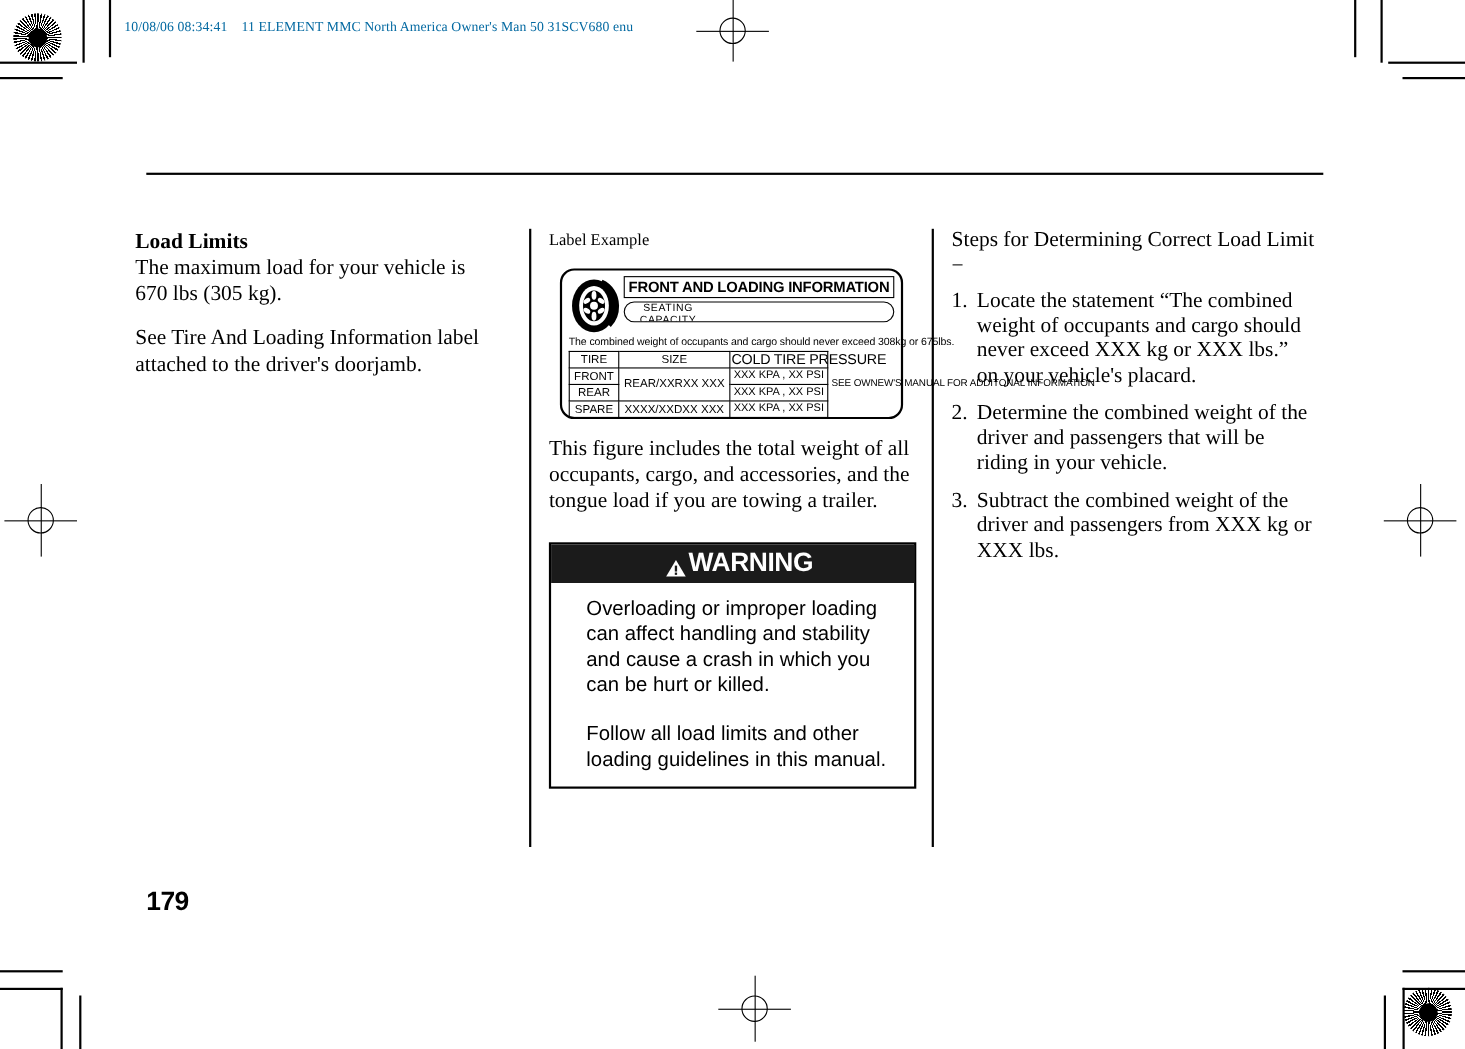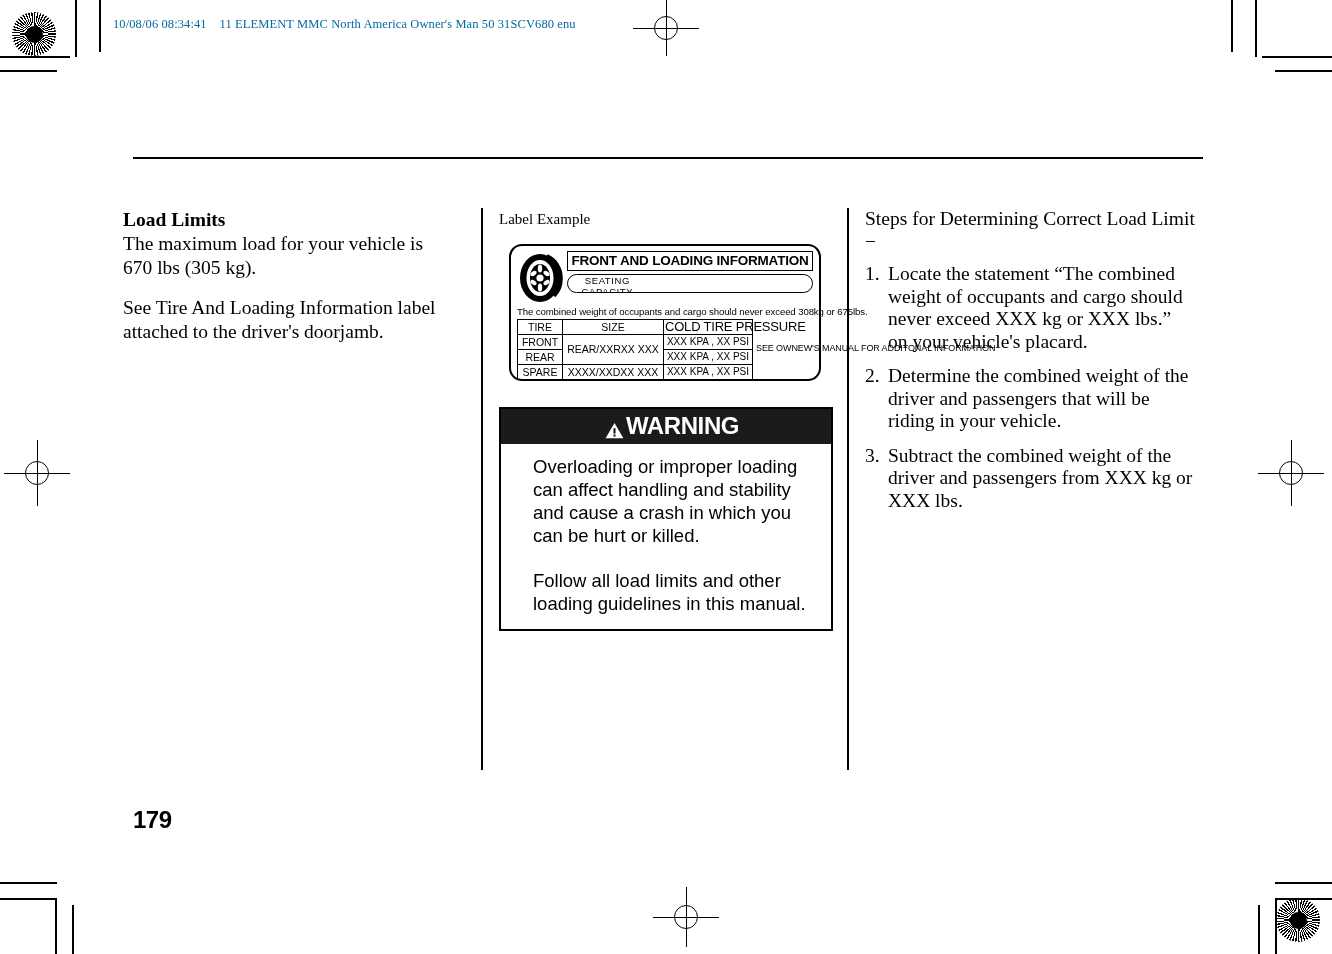--- a/index.html
+++ b/index.html
@@ -441,20 +441,21 @@
         </tr>
         <tr>
           <td class="c-tire">SPARE</td>
           <td class="c-size">XXXX/XXDXX XXX</td>
           <td class="c-press">XXX KPA , XX PSI</td>
         </tr>
       </tbody>
         </table>
     </div>
 
+    <p class="body-text" style="margin-top:16px;">This figure includes the total weight of all occupants, cargo, and accessories, and the tongue load if you are towing a trailer.</p>
 
     <div class="warning-box">
       <div class="warning-bar">
         <span class="warn-tri">
           <svg viewBox="0 0 19 17" width="19" height="17" aria-hidden="true">
             <path d="M9.5 1 L18.4 16.2 L0.6 16.2 Z" fill="#ffffff"></path>
             <rect x="8.45" y="6.2" width="2.1" height="5.4" fill="#1b1b1b"></rect>
             <rect x="8.45" y="12.5" width="2.1" height="2.1" fill="#1b1b1b"></rect>
           </svg>
         </span>

